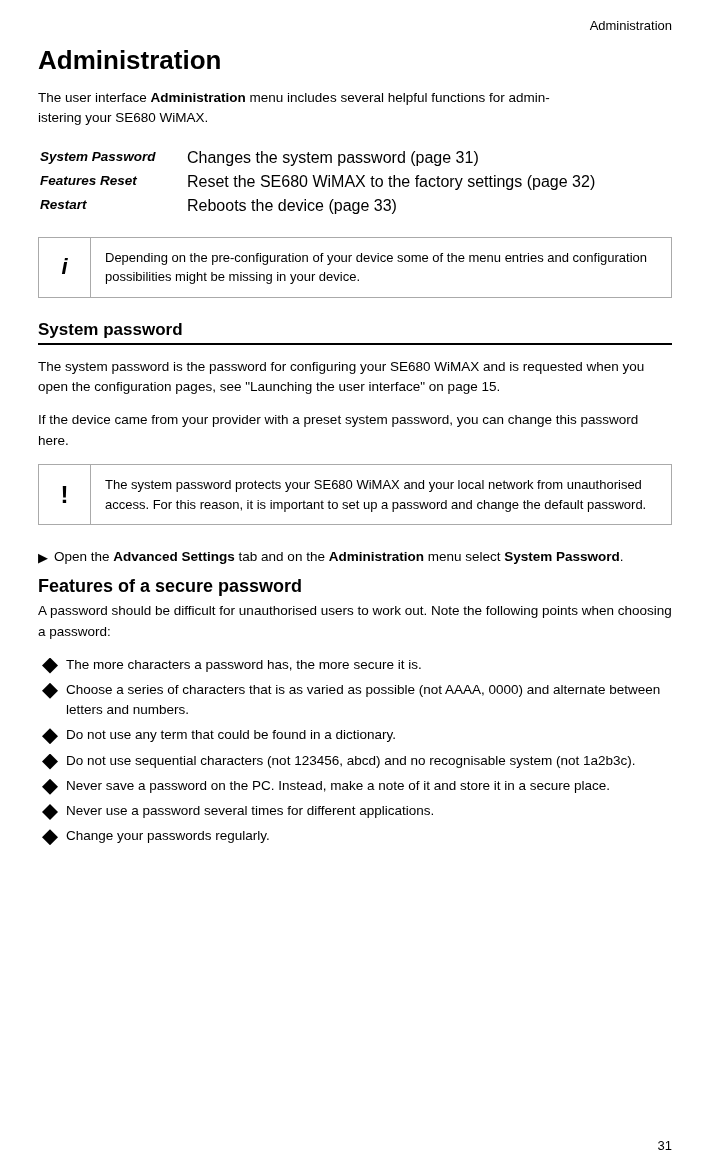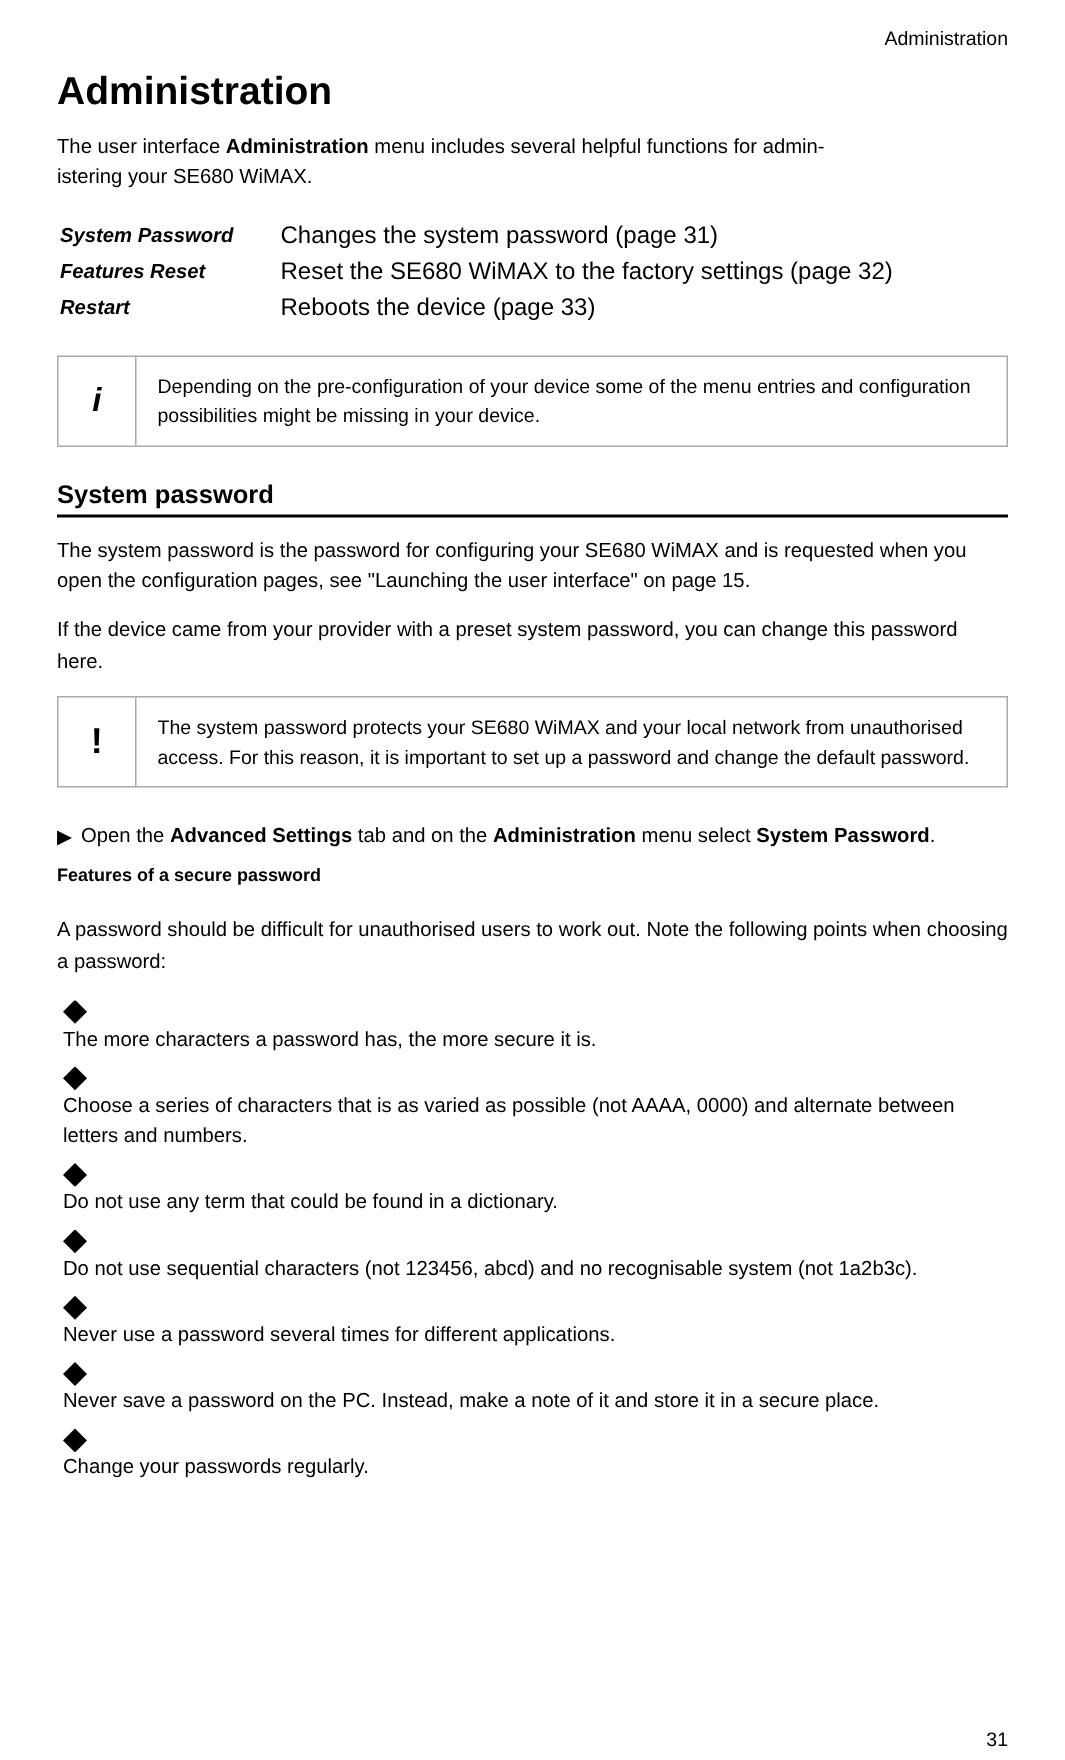--- a/index.html
+++ b/index.html
@@ -98,50 +98,50 @@
       line-height: 1.5;
     }
     .action-item .arrow {
       margin-right: 6px;
       margin-top: 1px;
       font-size: 13px;
       flex-shrink: 0;
     }
     .features-title {
       font-weight: bold;
-      font-size: 12px;
-      margin-bottom: 20px;
+      font-size: 18px;
+      margin-bottom: 4px;
     }
     .bullet-list {
       list-style: none;
       padding: 0;
       margin: 0 0 10px 0;
     }
     .bullet-list li {
       display: flex;
-      flex-direction: column;
+      flex-direction: row;
       align-items: flex-start;
       margin-bottom: 5px;
       font-size: 13.5px;
       line-height: 1.5;
       padding-left: 4px;
     }
     .bullet-list li .bullet-icon {
       width: 16px;
       height: 16px;
       background: #000;
       clip-path: polygon(50% 0%, 100% 50%, 50% 100%, 0% 50%);
       flex-shrink: 0;
       margin-right: 8px;
       margin-top: 3px;
       display: inline-block;
     }
     .page-number {
       position: absolute;
-      bottom: 6px;
+      bottom: 20px;
       right: 38px;
       font-size: 13px;
     }
   </style>
 </head>
 <body>
 
 <div class="page-header">
   <span>Administration</span>
 </div>
@@ -210,25 +210,25 @@
     <li>
       <span class="bullet-icon"></span>
       <span>Do not use any term that could be found in a dictionary.</span>
     </li>
     <li>
       <span class="bullet-icon"></span>
       <span>Do not use sequential characters (not 123456, abcd) and no recognisable system (not 1a2b3c).</span>
     </li>
     <li>
       <span class="bullet-icon"></span>
+      <span>Never save a password on the PC. Instead, make a note of it and store it in a secure place.</span>
+    </li>
+    <li>
+      <span class="bullet-icon"></span>
       <span>Never use a password several times for different applications.</span>
     </li>
     <li>
       <span class="bullet-icon"></span>
-      <span>Never save a password on the PC. Instead, make a note of it and store it in a secure place.</span>
-    </li>
-    <li>
-      <span class="bullet-icon"></span>
       <span>Change your passwords regularly.</span>
     </li>
   </ul>
 
 <div class="page-number">31</div>
 
 </body></html>

